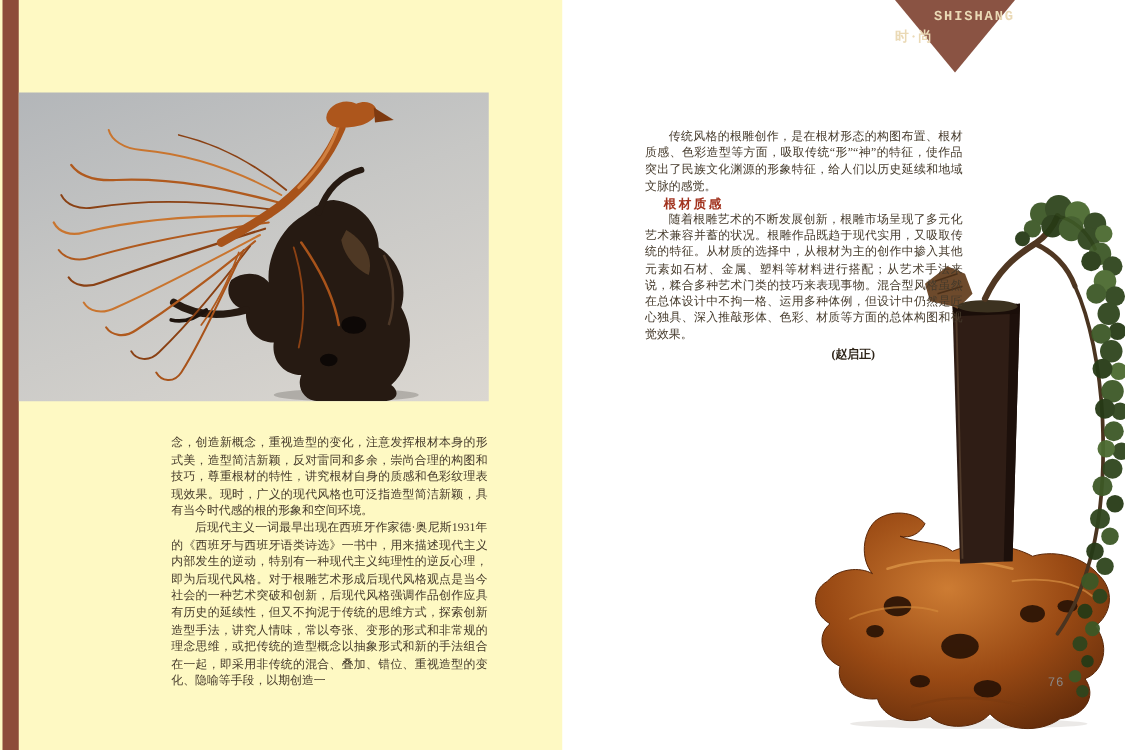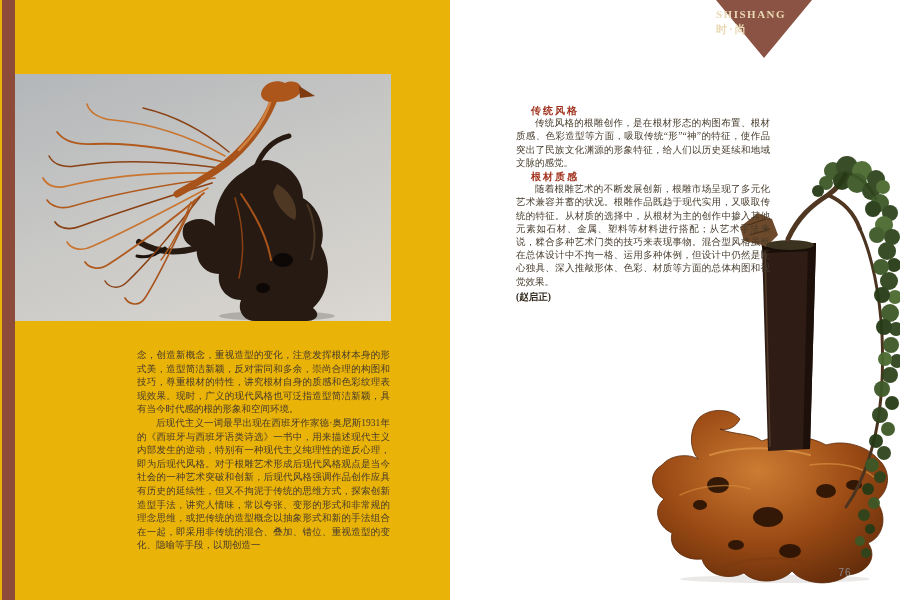--- a/index.html
+++ b/index.html
@@ -2,21 +2,21 @@
 <html><head>
 <meta charset="utf-8">
 <style>
   html,body{margin:0;padding:0;}
   body{
     width:900px;height:600px;position:relative;overflow:hidden;
     background:#ffffff;
     font-family:"Liberation Serif","DejaVu Serif",serif;
   }
   
-  .left-page{position:absolute;left:0;top:0;width:450px;height:600px;background:#eab308;}
+  .left-page{position:absolute;left:0;top:0;width:450px;height:600px;background:#fef9c3;}
   .spine-strip{position:absolute;left:2px;top:0;width:13px;height:600px;background:#8d4c39;}
   .photo1{
     position:absolute;left:15px;top:74px;width:376px;height:247px;
     background:linear-gradient(160deg,#b3b6b9 0%,#c7c7c5 45%,#dbd7d1 100%);
     overflow:hidden;
   }
   .left-text{
     position:absolute;left:137px;top:349px;width:253px;
     font-size:9.5px;line-height:13.6px;color:#453a2b;
     text-align:justify;
@@ -29,42 +29,42 @@
   }
   
   .right-page{position:absolute;left:450px;top:0;width:450px;height:600px;background:#ffffff;}
   .badge{position:absolute;left:716px;top:0;width:96px;height:60px;}
   .badge .tri{
     position:absolute;left:0;top:0;width:0;height:0;
     border-left:48px solid transparent;border-right:48px solid transparent;
     border-top:58px solid #8a5343;
   }
   .badge .b1{
-    position:absolute;left:0;top:8px;width:96px;text-align:left;
+    position:absolute;left:0;top:8px;width:96px;text-align:right;
     color:#ead9b5;font-size:11px;letter-spacing:1.5px;font-weight:bold;
-    font-family:Liberation Serif, serif;
+    font-family:Liberation Mono, monospace;
   }
   .badge .b2{
     position:absolute;left:0;top:22px;width:96px;text-align:left;
     color:#ead9b5;font-size:11px;letter-spacing:2px;font-weight:bold;
   }
   .photo2{position:absolute;left:640px;top:155px;width:260px;height:430px;}
   .right-text{
     position:absolute;left:516px;top:104px;width:254px;
     font-size:9.5px;line-height:13.2px;color:#453a2b;
     text-align:justify;z-index:3;
   }
   .right-text p{margin:0;}
   .photo-spacer{float:right;width:60px;height:120px;margin-top:27px;}
   .attribution{
-    text-align:left;margin:2px 70px 0 0 !important;
+    text-align:right;margin:2px 70px 0 0 !important;
     font-weight:bold;font-size:9.5px;color:#2e2418;
   }
   .page-num{
-    position:absolute;left:830px;top:567px;width:30px;text-align:center;
+    position:absolute;left:830px;top:541px;width:30px;text-align:center;
     font-size:10px;letter-spacing:1px;color:#8a8a8a;
     font-family:"Liberation Sans","DejaVu Sans",sans-serif;
   }
 </style>
 </head>
 <body>
 
 <div class="left-page">
   <div class="spine-strip"></div>
 
@@ -205,21 +205,20 @@
       <circle cx="234" cy="348" r="6" fill="#3d5826"></circle>
         <circle cx="224" cy="360" r="6" fill="#2f451d"></circle>
       <circle cx="230" cy="374" r="5" fill="#263a16"></circle>
         <circle cx="220" cy="386" r="5" fill="#3d5826"></circle>
       <circle cx="226" cy="398" r="5" fill="#2f451d"></circle>
     </g>
   </svg>
 </div>
 
 <div class="right-text">
-  <p class="cn-heading">传统风格</p>
   <p class="para-indent">传统风格的根雕创作，是在根材形态的构图布置、根材质感、色彩造型等方面，吸取传统“形”“神”的特征，使作品突出了民族文化渊源的形象特征，给人们以历史延续和地域文脉的感觉。</p>
   <p class="cn-heading">根材质感</p>
   <p class="para-indent">随着根雕艺术的不断发展创新，根雕市场呈现了多元化艺术兼容并蓄的状况。根雕作品既趋于现代实用，又吸取传统的特征。从材质的选择中，从根材为主的创作中掺入其他元素如石材、金属、塑料等材料进行搭配；从艺术手法来说，糅合多种艺术门类的技巧来表现事物。混合型风格虽然在总体设计中不拘一格、运用多种体例，但设计中仍然是匠心独具、深入推敲形体、色彩、材质等方面的总体构图和视觉效果。</p>
   <div class="photo-spacer"></div>
   <p class="attribution">(赵启正)</p>
 </div>
 
 <div class="page-num">76</div>
 
 </body></html>

